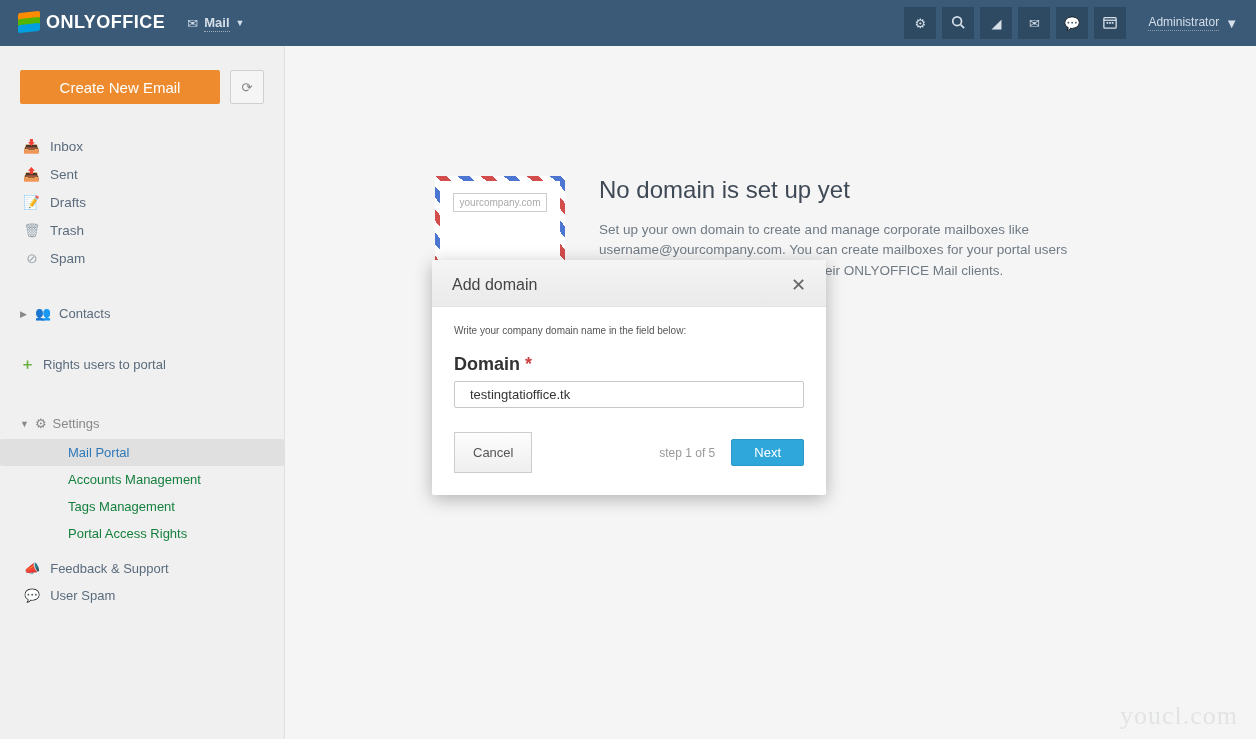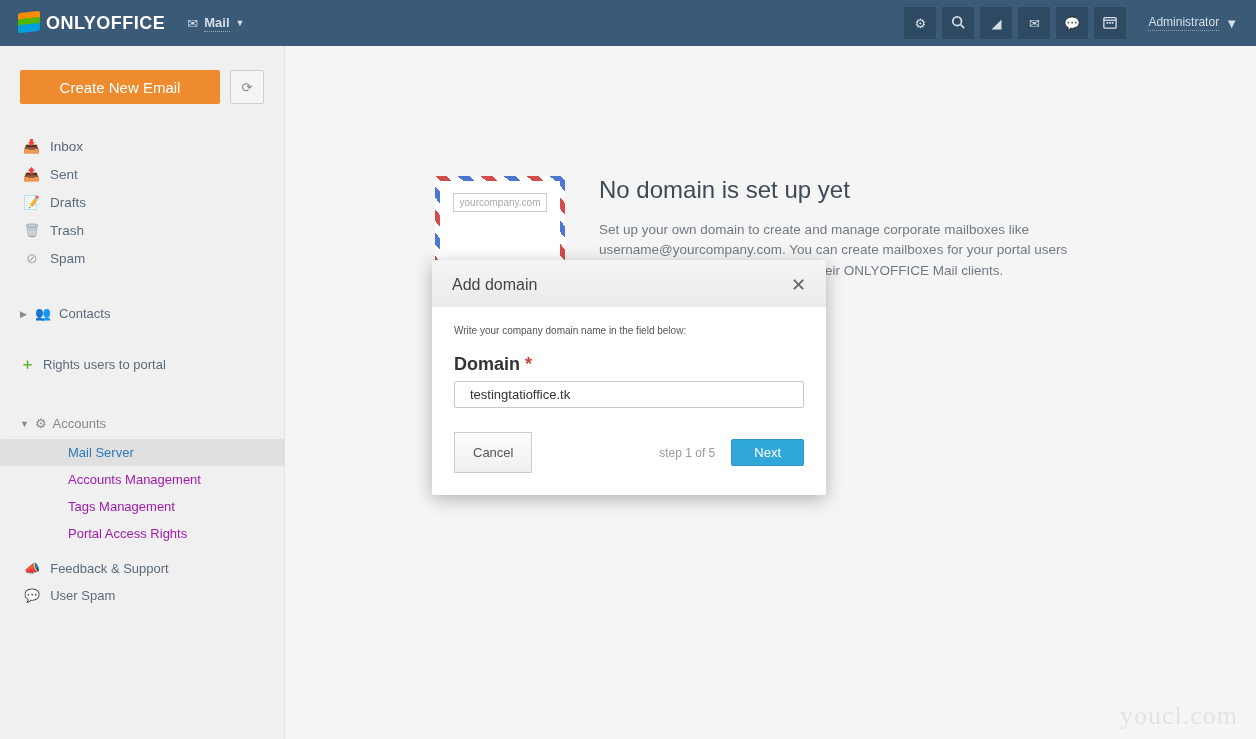--- a/index.html
+++ b/index.html
@@ -1,20 +1,20 @@
 <!DOCTYPE html>
 <html><head>
 <meta charset="utf-8">
 <style>
   * { box-sizing: border-box; margin: 0; padding: 0; }
   body { font-family: Arial, Helvetica, sans-serif; font-size: 13px; background: #f0f0f0; color: #333; width: 1256px; height: 739px; overflow: hidden; position: relative; }
   
   
   .header { height: 46px; background: #3a5a78; display: flex; align-items: center; padding: 0 18px; color: #fff; }
-  .logo { display: flex; align-items: center; gap: 6px; }
+  .logo { display: flex; gap: 6px; }
   .logo-icon { width: 22px; height: 22px; position: relative; }
   .logo-icon .layer { position: absolute; width: 22px; height: 8px; border-radius: 2px; transform: skewY(-6deg); }
   .logo-icon .l1 { background: #ff8c00; top: 0; }
   .logo-icon .l2 { background: #55b400; top: 6px; }
   .logo-icon .l3 { background: #00a0e0; top: 12px; }
   .logo-text { font-size: 18px; font-weight: 600; letter-spacing: 0.5px; }
   .header-module { margin-left: 22px; display: flex; align-items: center; gap: 6px; color: #d5dfe8; cursor: pointer; }
   .header-module .module-label { font-weight: 600; border-bottom: 1px dotted rgba(255,255,255,0.5); padding-bottom: 1px; }
   .header-module .chevron { font-size: 9px; }
   .header-spacer { flex: 1; }
@@ -37,21 +37,21 @@
   .nav-item .icn { width: 16px; display:flex; justify-content:center; color: #9aa6b0; }
   .nav-section { margin-top: 28px; }
   .nav-contacts { display: flex; align-items: center; gap: 8px; padding: 6px 0; color: #5a6b7c; cursor: pointer; }
   .nav-contacts .tri { font-size: 9px; color: #888; }
   .invite-row { display: flex; align-items: center; gap: 8px; padding: 6px 0; margin-top: 22px; color: #5a6b7c; cursor: pointer; }
   .invite-row .plus { color: #69b23e; font-weight: bold; font-size: 15px; }
 
   .settings-head { display: flex; align-items: center; gap: 6px; padding: 6px 0; color: #888; margin-top: 30px; cursor: pointer; }
   .settings-head .tri { font-size: 9px; }
   .sub-list { list-style: none; margin-top: 2px; }
-  .sub-item { padding: 6px 6px 6px 48px; color: #a21caf; cursor: pointer; font-size: 13px; border-radius: 2px; margin-left: -20px; margin-right: -20px; padding-left: 68px; }
+  .sub-item { padding: 6px 6px 6px 48px; color: #15803d; cursor: pointer; font-size: 13px; border-radius: 2px; margin-left: -20px; margin-right: -20px; padding-left: 68px; }
   .sub-item.active { background: #e0e0e0; color: #2e79b8; }
   .footer-links { margin-top: 8px; }
   .footer-item { display: flex; align-items: center; gap: 10px; padding: 6px 4px; color: #5a6b7c; cursor: pointer; }
 
   
   .empty-block { display: flex; gap: 34px; margin-top: 90px; margin-left: 100px; }
   .postcard { width: 130px; height: 90px; background: #fff; border: 5px solid; border-image: repeating-linear-gradient(45deg, #d34d4d 0 8px, #fff 8px 16px, #4d76d3 16px 24px, #fff 24px 32px) 6; padding: 8px; font-size: 10px; color: #aaa; text-align:center; }
   .postcard .domain-box { border:1px solid #ccc; padding:3px 6px; display:inline-block; margin-top:4px; }
   .empty-text h1 { font-size: 24px; font-weight: 400; color: #3f4a56; margin-bottom: 16px; }
   .empty-text p { font-size: 13.5px; color: #707a84; line-height: 1.5; max-width: 480px; }
@@ -170,24 +170,24 @@
     </div>
 
     <div class="invite-row">
       <span class="plus">＋</span>
       <span>Rights users to portal</span>
     </div>
 
     <div class="settings-head">
       <span class="tri">▼</span>
       <span>⚙</span>
-      <span>Accounts</span>
+      <span>Settings</span>
     </div>
     <ul class="sub-list">
-      <li class="sub-item active"><span>Mail Server</span></li>
+      <li class="sub-item active"><span>Mail Portal</span></li>
       <li class="sub-item"><span>Accounts Management</span></li>
       <li class="sub-item"><span>Tags Management</span></li>
       <li class="sub-item"><span>Portal Access Rights</span></li>
     </ul>
 
     <div class="footer-links">
       <div class="footer-item">
         <span style="color:#9aa6b0">📣</span>
         <span>Feedback &amp; Support</span>
       </div>

